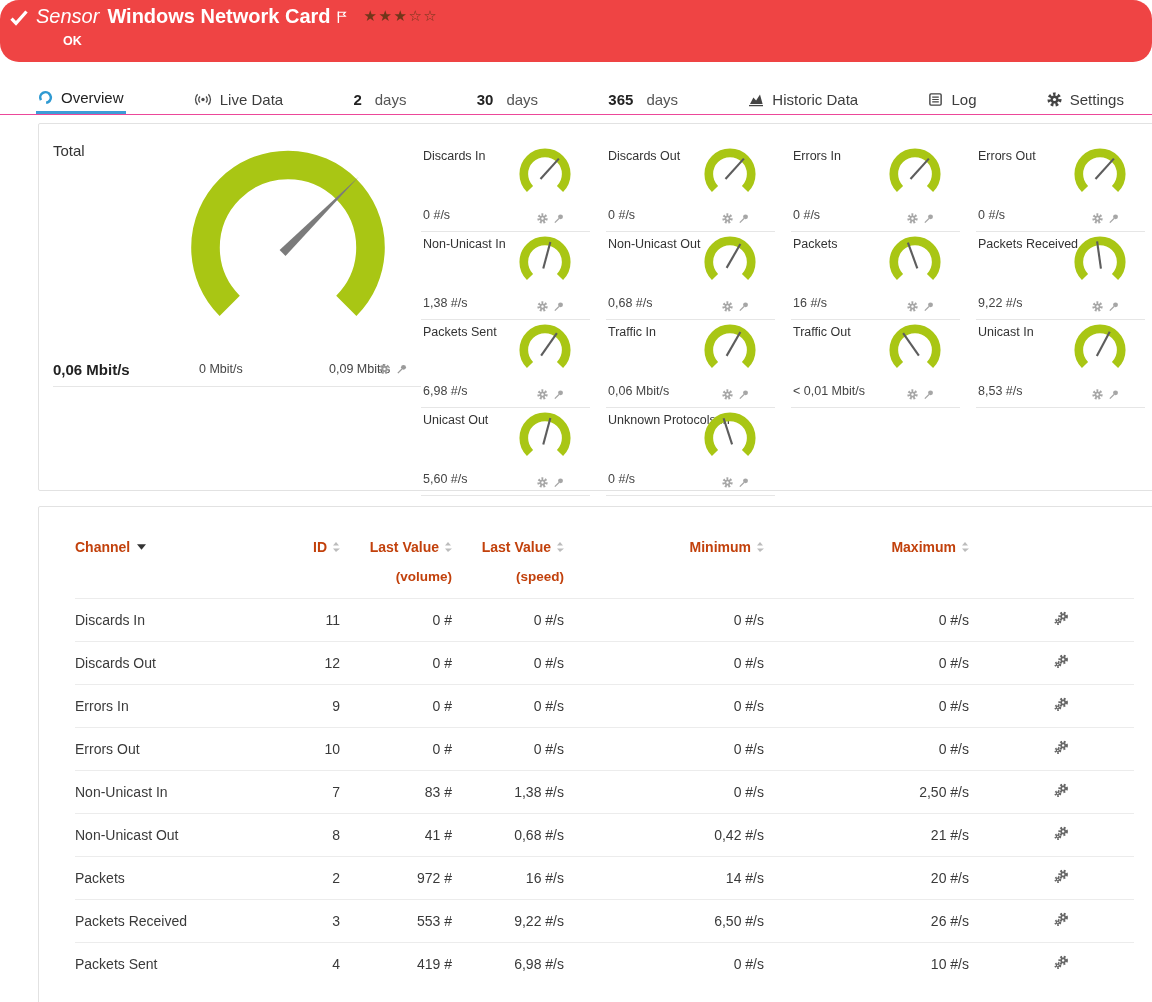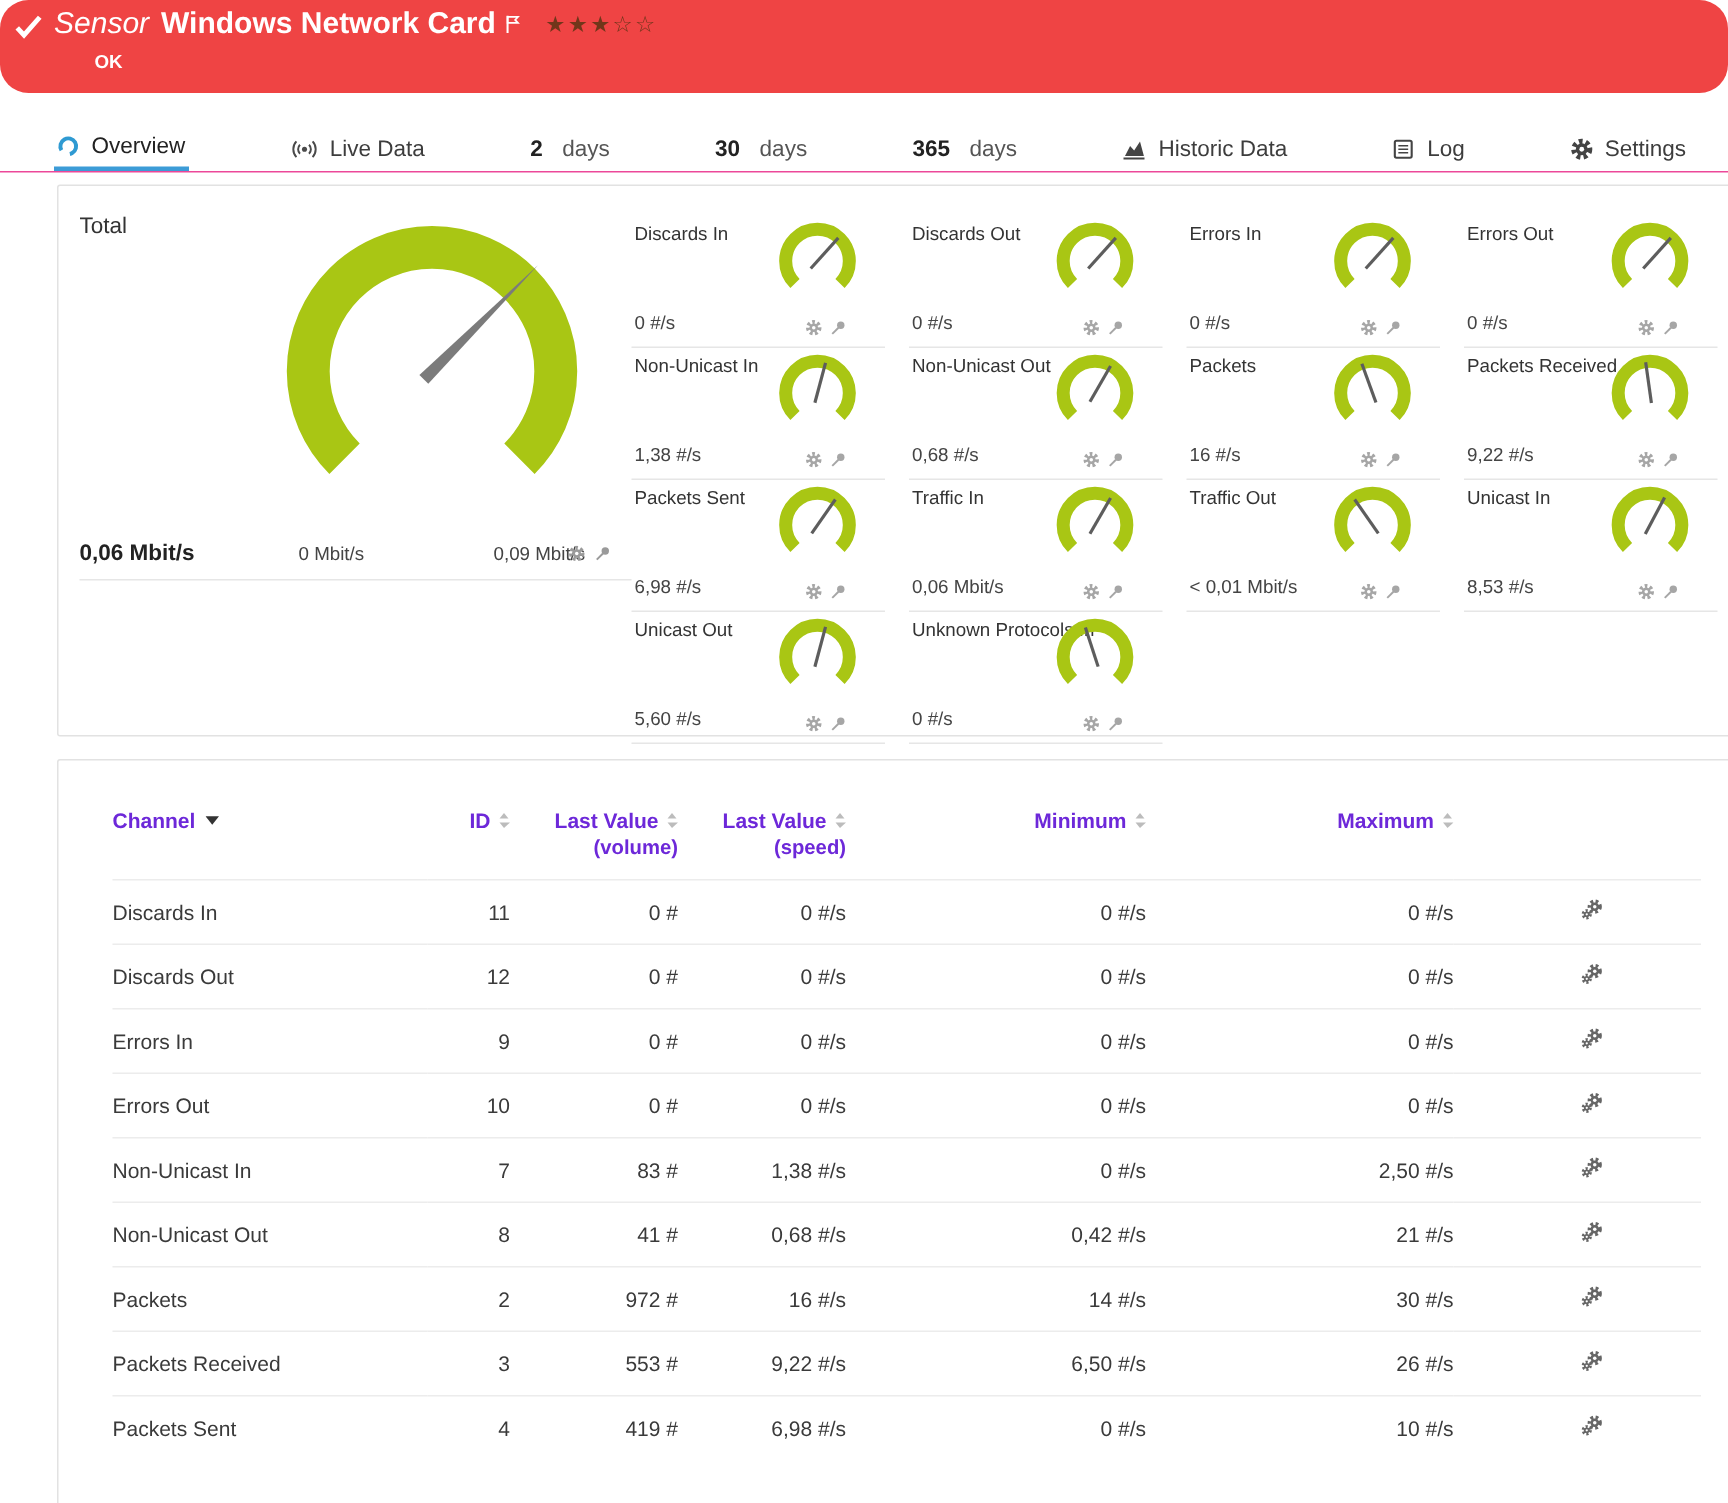--- a/index.html
+++ b/index.html
@@ -49,25 +49,25 @@
   .mini-value{position:absolute;bottom:9px;left:2px;font-size:12.5px;color:#444;}
   .mini-icons{position:absolute;bottom:7px;right:26px;display:flex;gap:5px;
               align-items:center;color:#a6a6a6;}
   .mini-icons svg,.total-icons svg{width:11px;height:11px;}
   
   .table-panel{margin-top:15px;min-height:520px;padding:26px 30px 0 36px;box-sizing:border-box;}
   table{border-collapse:collapse;width:1059px;table-layout:fixed;}
   col.c-channel{width:210px;} col.c-id{width:55px;} col.c-vol{width:112px;}
   col.c-speed{width:112px;} col.c-min{width:200px;} col.c-max{width:205px;}
   col.c-gear{width:165px;}
-  th{color:#6d28d9;font-weight:bold;font-size:14px;text-align:right;
+  th{color:#c2410c;font-weight:bold;font-size:14px;text-align:right;
      vertical-align:top;padding:6px 0 14px 0;}
   th.left{text-align:left;}
   .th-line{display:inline-flex;align-items:center;gap:5px;}
-  .th-sub{font-size:13.5px;margin-top:2px;text-align:right;}
+  .th-sub{font-size:13.5px;margin-top:14px;text-align:right;}
   td{font-size:14px;color:#3a3a3a;text-align:right;padding:12px 0;
      border-top:1px solid #ececec;}
   td.left{text-align:left;}
   td.gear-cell{text-align:left;padding-left:85px;color:#666;}
   td.gear-cell svg{width:15px;height:15px;cursor:pointer;}
   .sort-icon{width:8px;height:10px;}
   .caret-icon{width:9px;height:6px;margin-left:2px;}
 </style>
 </head>
 <body>
@@ -590,21 +590,21 @@
               <use href="#i-gears"></use>
             </svg>
     </td>
   </tr>
         <tr>
     <td class="left">Packets</td>
     <td>2</td>
     <td>972 #</td>
     <td>16 #/s</td>
     <td>14 #/s</td>
-    <td>30 #/s</td>
+    <td>20 #/s</td>
     <td class="gear-cell">
       <svg>
               <use href="#i-gears"></use>
             </svg>
     </td>
   </tr>
         <tr>
     <td class="left">Packets Received</td>
     <td>3</td>
     <td>553 #</td>

